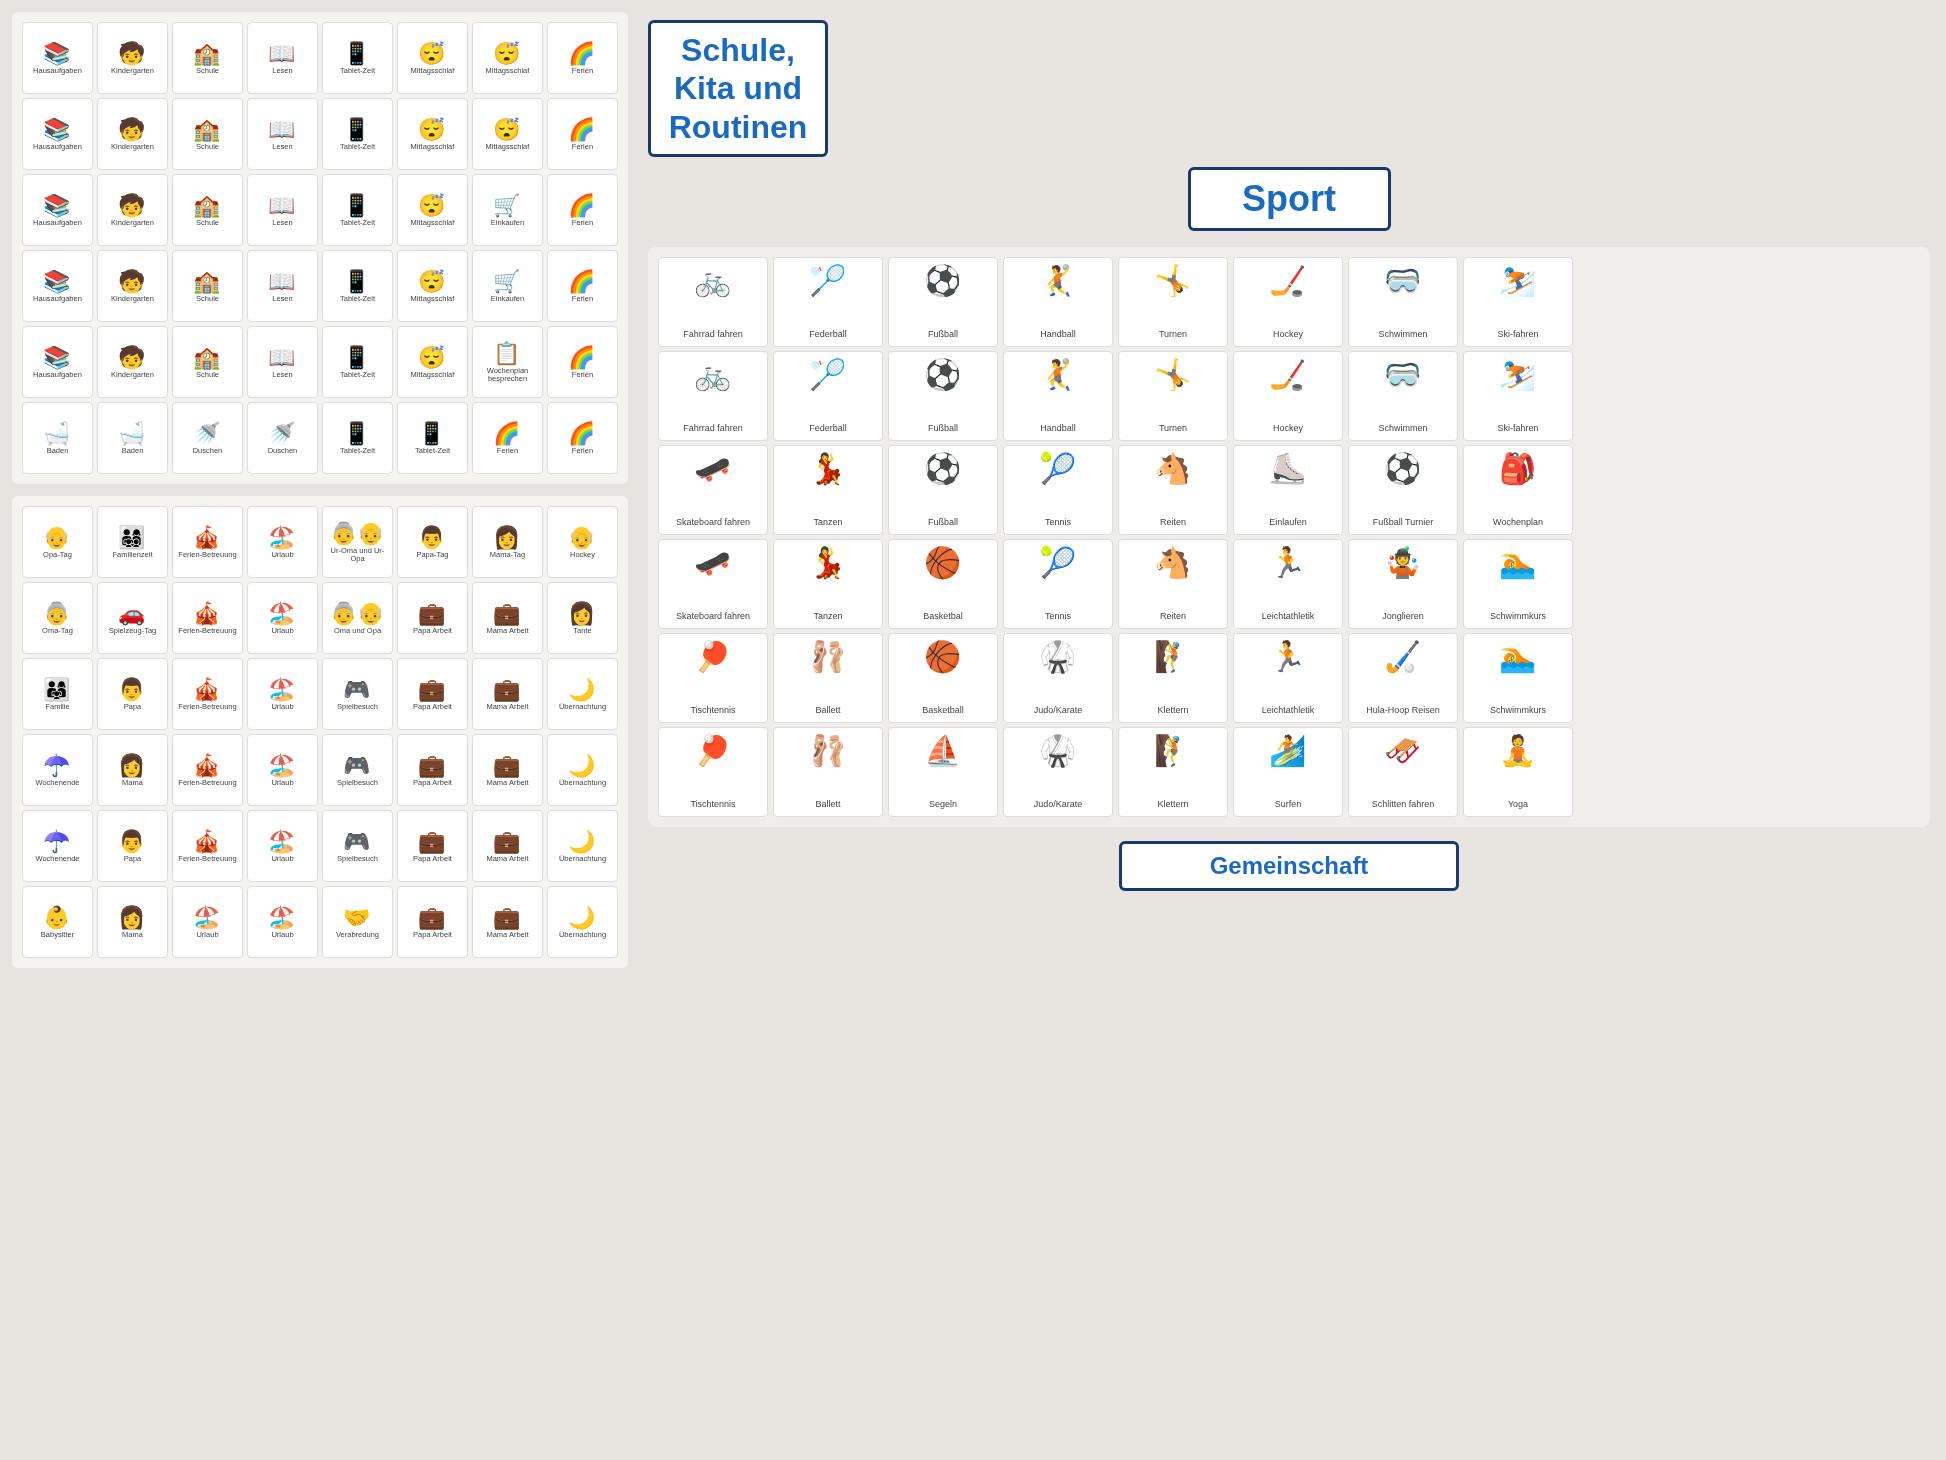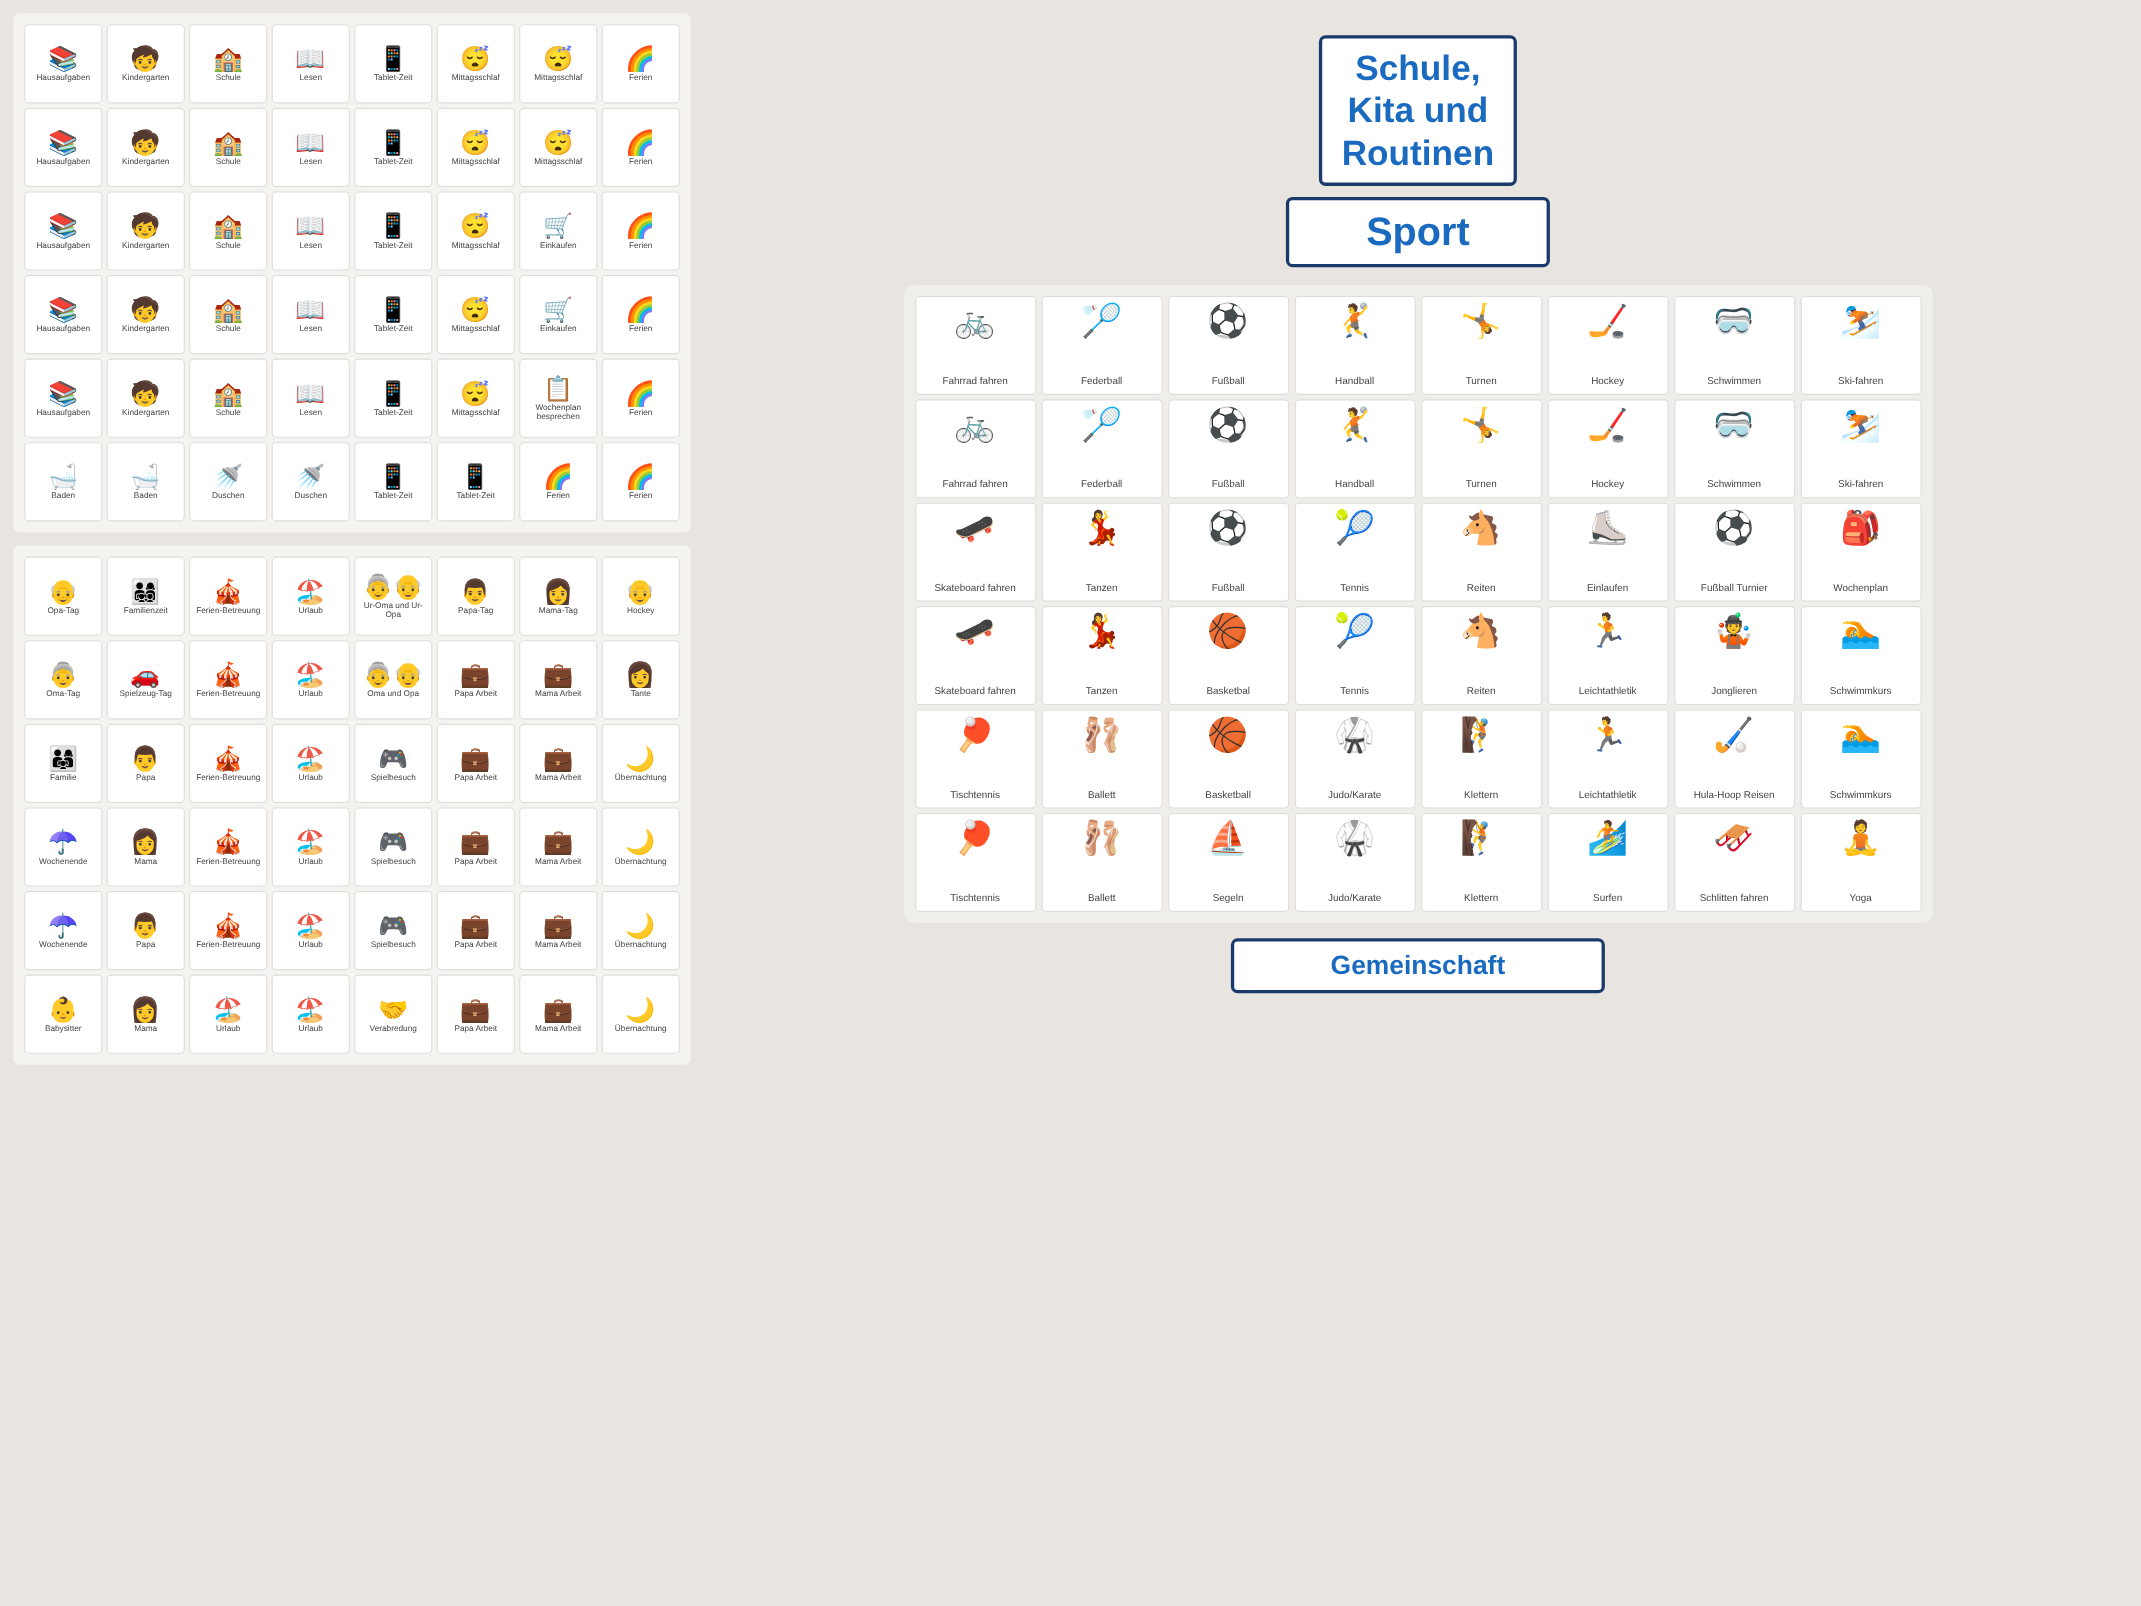--- a/index.html
+++ b/index.html
@@ -66,23 +66,22 @@
       line-height: 1.1;
       color: #444;
     }
 
     
     .right-panel {
       flex: 1;
       height: 1460px;
       display: flex;
       flex-direction: column;
-      padding: 12px 16px 12px 8px;
+      padding: 0 16px 12px 8px;
       gap: 10px;
-      align-items: center;
     }
 
     .top-text {
       font-size: 28px;
       font-weight: bold;
       text-align: center;
       color: #111;
       line-height: 1.35;
       padding: 10px 20px;
     }
@@ -98,21 +97,21 @@
       background: white;
       display: inline-block;
     }
 
     .badge-schule {
       width: 180px;
       line-height: 1.2;
     }
 
     .badge-sport {
-      width: 240px;
+      width: 203px;
       font-size: 36px;
     }
 
     .badge-gemeinschaft {
       width: 340px;
       font-size: 24px;
     }
 
     .top-row {
       display: flex;

